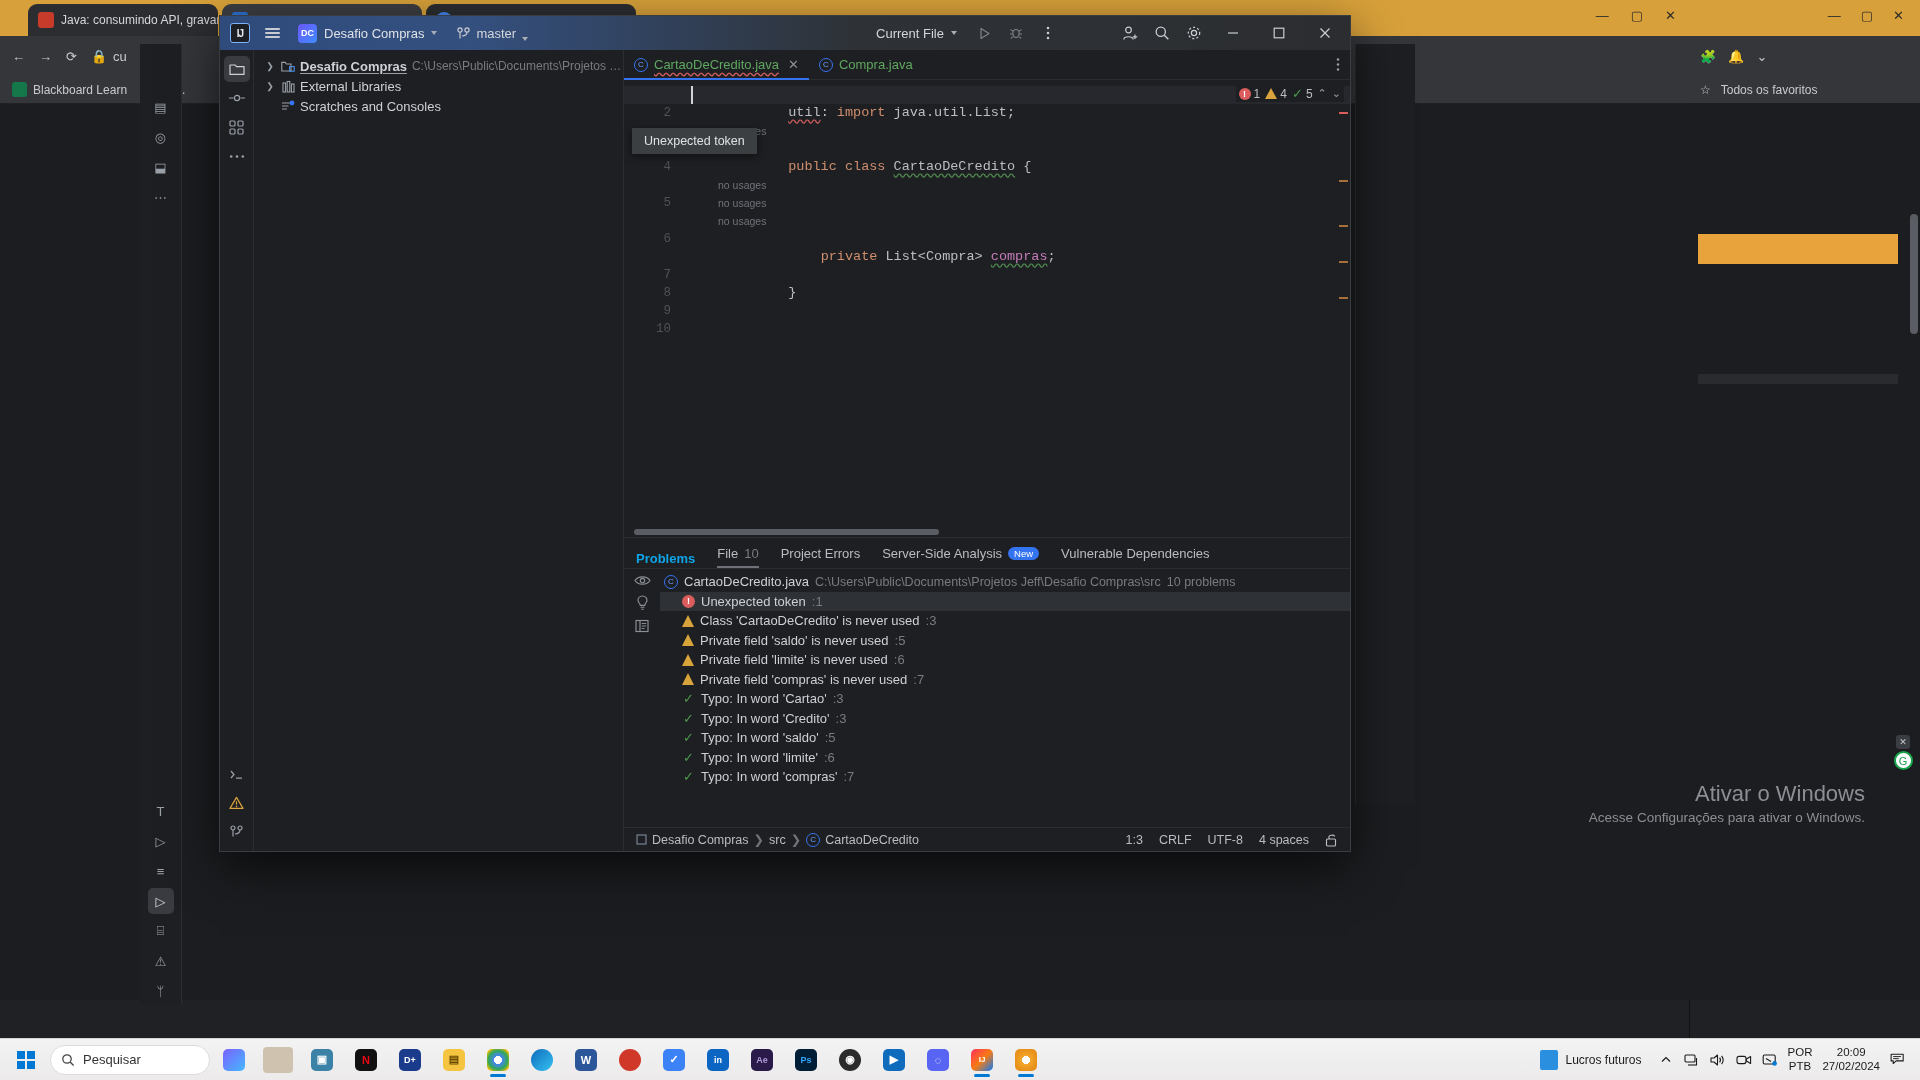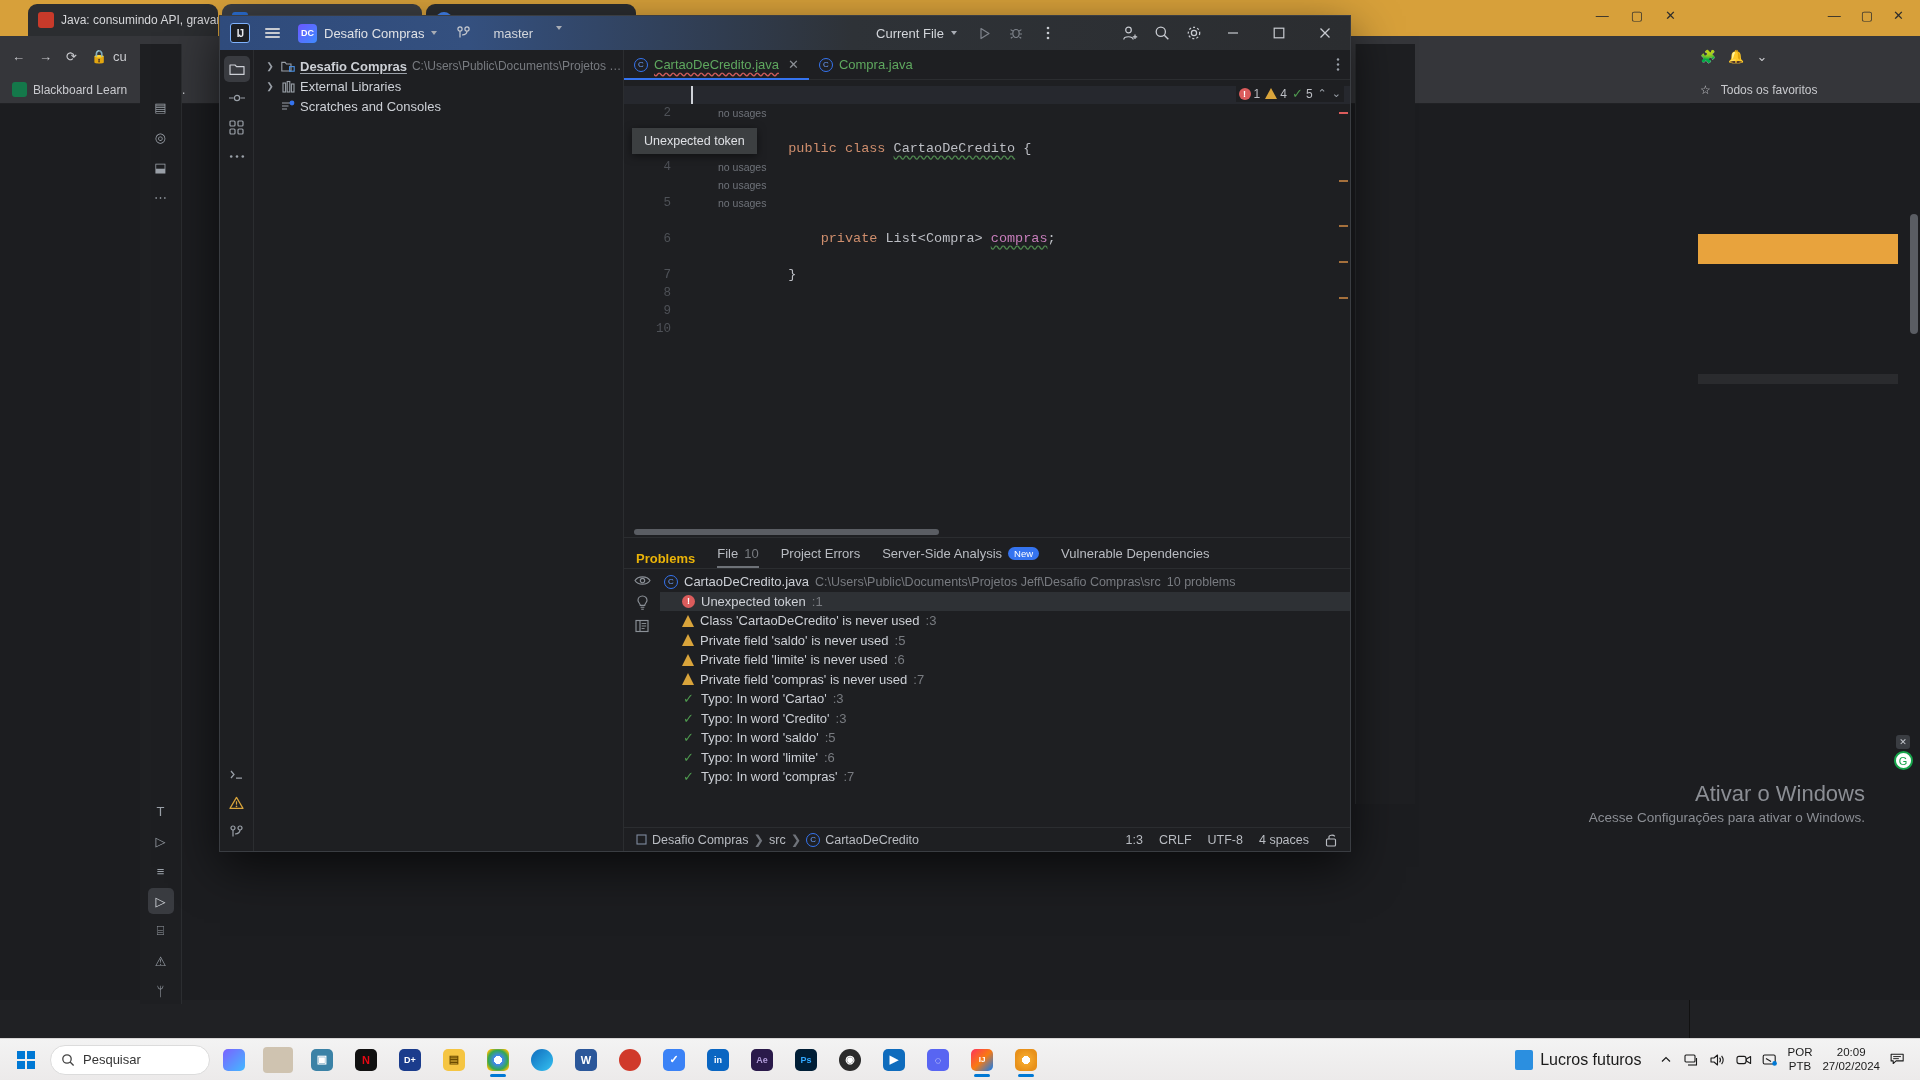--- a/index.html
+++ b/index.html
@@ -86,21 +86,21 @@
     font-size:10px;font-weight:bold;color:#e8eaee;background:#1c1f24;letter-spacing:-1px;
   }
   .burger span { display:block;width:15px;height:1.7px;background:#c8cbd1;margin:2.6px 0;border-radius:1px; }
   #proj-chip { display:flex;align-items:center;gap:7px;padding:3px 8px;border-radius:5px;cursor:default; }
   #proj-badge {
     width:19px;height:19px;border-radius:4px;
     background:linear-gradient(135deg,#6b57ff,#3f8cff);
     color:#fff;font-size:9px;font-weight:bold;display:flex;align-items:center;justify-content:center;
   }
   .chev { width:0;height:0;border-left:3.5px solid transparent;border-right:3.5px solid transparent;border-top:4px solid #a9adb5; }
-  #branch-chip { display:flex;align-items:flex-start;gap:23px;padding:3px 8px;border-radius:5px;color:#d3d6db; }
+  #branch-chip { display:flex;align-items:flex-end;gap:6px;padding:3px 8px;border-radius:5px;color:#d3d6db; }
   #tb-spacer { flex:1; }
   #runcfg { display:flex;align-items:center;gap:7px;padding:3px 9px;border-radius:5px;color:#d3d6db; }
   .winbtn { width:42px;height:34px;display:flex;align-items:center;justify-content:center;color:#c8cbd1; }
 
   
   #ide-body { flex:1; display:flex; min-height:0; }
 
   
   #stripe {
     width:34px; flex:none; background:#1e1f22; border-right:1px solid #2b2d30;
@@ -177,21 +177,21 @@
   #hscroll-wrap { height:10px; flex:none; background:#1e1f22; position:relative; }
   #hscroll { position:absolute; left:10px; top:2px; width:305px; height:6px; background:#5a5d63; border-radius:3px; }
 
   
   #problems {
     height:290px; flex:none; background:#1e1f22; border-top:1px solid #2b2d30;
     display:flex; flex-direction:column;
   }
   #prob-tabs { height:30px; display:flex; align-items:center; gap:22px; padding:0 12px; font-size:13px; }
   .ptab { color:#b9bcc2; position:relative; height:30px; display:flex; align-items:center; gap:6px; }
-  .ptab.active { color:#eab308; font-weight:bold;margin-top:11px; }
+  .ptab.active { color:#0ea5e9; font-weight:bold;margin-top:11px; }
   .ptab .cnt { color:#787b80; font-weight:normal; }
   .ptab.underlined::after { content:""; position:absolute;left:0;right:0;bottom:0;height:2px;background:#6e7278; }
   .badge-new { background:#3574f0; color:#fff; font-size:9.5px; padding:1px 6px; border-radius:8px; font-weight:normal;}
   #prob-main { flex:1; display:flex; min-height:0; border-top:1px solid #2b2d30; }
   #prob-gutter { width:36px; flex:none; display:flex; flex-direction:column; align-items:center; padding-top:5px; gap:8px; color:#8b9097; }
   #prob-list { flex:1; padding-top:3px; font-size:13px; overflow:hidden; }
   .prow { display:flex; align-items:center; gap:6px; height:19.5px; padding-left:4px; white-space:nowrap; }
   .prow.file { padding-left:4px; }
   .prow.child { padding-left:22px; }
   .prow.sel { background:#2e3135; }
@@ -267,21 +267,21 @@
   .winlogo i { background:#0078d4; display:block; }
   #search-pill {
     height:30px; display:flex; align-items:center; gap:8px;
     padding:0 14px 0 10px; border-radius:15px; background:#ffffff;
     color:#333; font-size:13px; border:1px solid #dcdcdc; min-width:160px;
   }
   .tbapp { width:40px;height:38px;display:flex;align-items:center;justify-content:center;position:relative; }
   .tbapp .sq { width:22px;height:22px;border-radius:5px; display:flex;align-items:center;justify-content:center;color:#fff;font-size:11px;font-weight:bold;}
   .tbapp.active::after { content:""; position:absolute;bottom:2px;left:12px;width:16px;height:3px;border-radius:2px;background:#0078d4; }
   #tray { margin-left:auto; display:flex; align-items:center; gap:10px; padding-right:8px; color:#1b1b1b; font-size:12px; }
-  #tray-doc { display:flex; align-items:center; gap:7px; font-size:16px; color:#1b1b1b; margin-right:6px;}
+  #tray-doc { display:flex; align-items:center; gap:7px; font-size:12px; color:#1b1b1b; margin-right:6px;}
   #tray-doc .di { width:18px;height:20px;background:#2b8fe0;border-radius:2px; position:relative;}
   #lang { line-height:1.15; text-align:center; font-size:11.5px; }
   #clock { line-height:1.15; text-align:center; font-size:11.5px; }
   .tray-ico { width:16px;height:16px;display:flex;align-items:center;justify-content:center;color:#1b1b1b; }
 
   svg { display:block; }
 </style>
 </head>
 <body>
 
@@ -601,20 +601,23 @@
           <div class="cl"></div>
           <div class="cl">7</div>
           <div class="cl">8</div>
           <div class="cl">9</div>
           <div class="cl">10</div>
         </div>
 
         <div id="code">
           <div id="caret"></div>
 
+          <div class="cl">
+            <span class="err-tok">util</span><span class="plain">: </span><span class="kw">import</span><span class="plain"> java.util.List;</span>
+          </div>
 
           <div class="cl"></div>
           <div class="hint">no usages</div>
 
           <div class="cl">
             <span class="kw">public</span><span class="plain"> </span><span class="kw">class</span><span class="plain"> </span><span class="type">CartaoDeCredito</span><span class="plain"> {</span>
           </div>
 
           <div class="cl"></div>
           <div class="hint">no usages</div>

